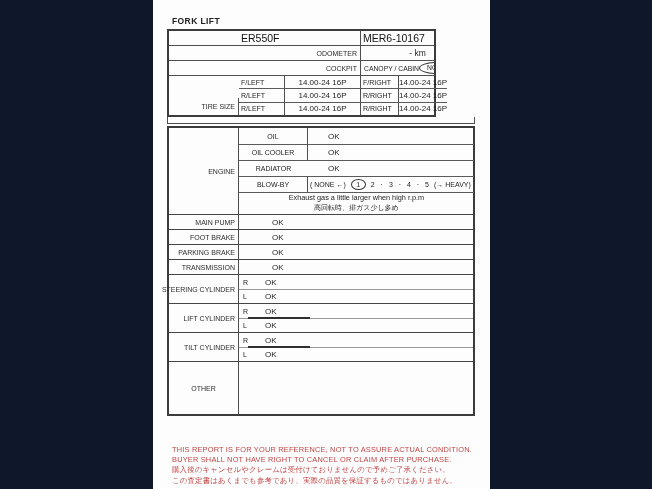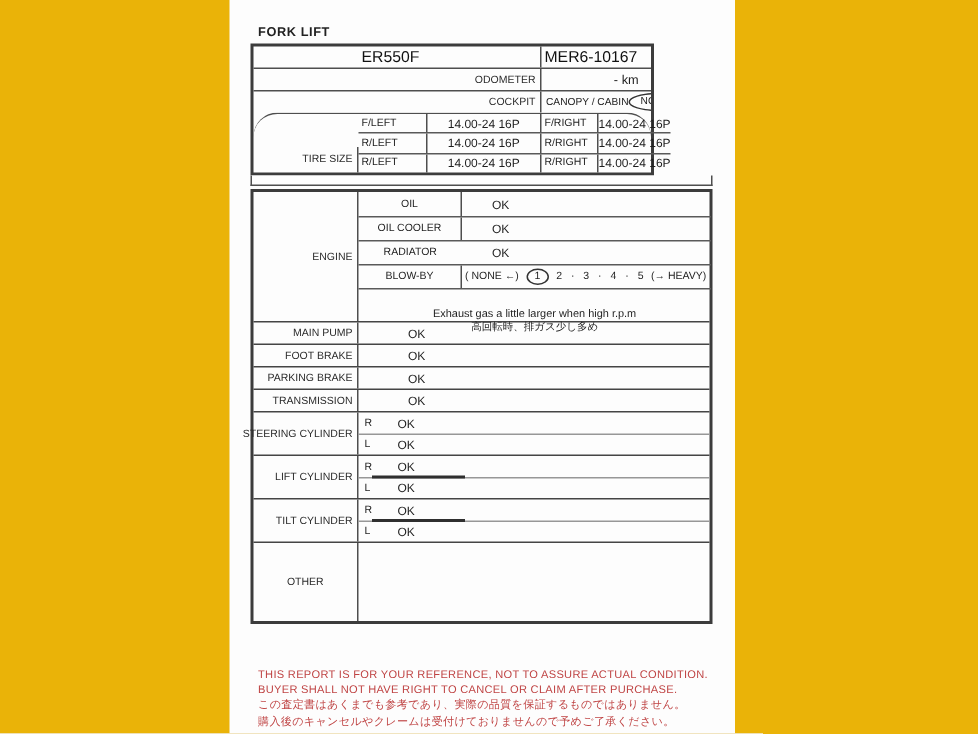--- a/index.html
+++ b/index.html
@@ -1,28 +1,28 @@
 <!DOCTYPE html>
 <html><head>
 <meta charset="utf-8">
 <style>
   * { margin:0; padding:0; box-sizing:border-box; }
   html,body { background:#ebebeb; }
-  .stage { position:relative; width:652px; height:489px; background:#eab308; overflow:hidden;
+  .stage { position:relative; width:652px; height:489px; background:#0f172a; overflow:hidden;
            font-family:"Liberation Sans", sans-serif; color:#1e1e1e; }
   .paper { position:absolute; left:153px; top:0; width:337px; height:489px; background:#fdfdfd; }
 
   .doc-title { position:absolute; left:19px; top:16px; font-size:8.5px; font-weight:bold; letter-spacing:.4px; color:#222; }
 
   .tbl { position:absolute; border:2px solid #3c3c3c; background:#fdfdfd; }
   .tbl-top { left:14px; top:29px; width:269px; height:88px; display:flex; flex-direction:column; }
   .row { display:flex; width:100%; }
   .r1 { height:14px; }
   .r2, .r3 { height:15px; border-top:1px solid #4e4e4e; }
-  .tire { flex:1; border-top:1px solid #4e4e4e;border-radius:16px; }
+  .tire { flex:1; border-top:1px solid #4e4e4e; }
   .cell { display:flex; align-items:center; white-space:nowrap; overflow:hidden; }
   .bR { border-right:1px solid #4e4e4e; }
   .lab { font-size:7px; justify-content:flex-end; padding-right:3px; color:#2c2c2c; }
   .w70 { width:70px; flex:none;margin-top:22px; }
   .w122 { width:122px; flex:none; }
   .w52 { width:52px; flex:none; }
   .w46 { width:46px; flex:none; }
   .w76 { width:76px; flex:none; }
   .w38 { width:38px; flex:none; }
   .grow { flex:1; }
@@ -49,21 +49,21 @@
   .g-engine { height:86px; }
   .erow { height:16px; display:flex; flex:none; }
   .erow + .erow { border-top:1px solid #5a5a5a; }
   .esub { width:69px; flex:none; font-size:7px; display:flex; align-items:center; justify-content:center; white-space:nowrap; }
   .eval { flex:1; font-size:8px; display:flex; align-items:center; padding-left:20px; }
   .bbval { flex:1; font-size:7px; display:flex; align-items:center; padding:0 3px 0 2px; gap:5px; white-space:nowrap; }
   .bb-circle { display:inline-block; border:1px solid #333; border-radius:50%; min-width:15px; height:11px;
                line-height:10px; text-align:center; font-size:7px; }
   .bb-scale { word-spacing:4px; }
   .bb-heavy { margin-left:auto; }
-  .enote { flex:1; border-top:1px solid #5a5a5a; text-align:center; font-size:7.3px; line-height:9.5px; padding-top:11px; }
+  .enote { flex:1; border-top:1px solid #5a5a5a; text-align:center; font-size:7.3px; line-height:9.5px; padding-top:0; }
   .enote .ja { font-size:7px; }
   .g-check { height:15px; }
   .okcell { flex:1; display:flex; align-items:center; font-size:8px; padding-left:33px; }
   .g-cyl { height:29px; }
   .clrow { flex:1; display:flex; align-items:center; }
   .rl { width:26px; flex:none; padding-left:4px; font-size:7px; }
   .okv { font-size:8px; }
   .rl-div { position:absolute; left:0; right:0; top:50%; border-top:1px solid #979797; }
   .rl-div.dark::after { content:""; position:absolute; left:9px; top:-2px; width:62px; height:0; border-top:2px solid #2f2f2f; }
   .g-other { flex:1; }
@@ -226,18 +226,18 @@
 
       <div class="group g-other">
         <div class="glabel">OTHER</div>
       </div>
 
     </div>
 
     <div class="footer">
       <div>THIS REPORT IS FOR YOUR REFERENCE, NOT TO ASSURE ACTUAL CONDITION.</div>
       <div>BUYER SHALL NOT HAVE RIGHT TO CANCEL OR CLAIM AFTER PURCHASE.</div>
+      <div>購入後のキャンセルやクレームは受付けておりませんので予めご了承ください。</div>
       <div>この査定書はあくまでも参考であり、実際の品質を保証するものではありません。</div>
-      <div>購入後のキャンセルやクレームは受付けておりませんので予めご了承ください。</div>
     </div>
 
   </div>
 </div>
 
 </body></html>

